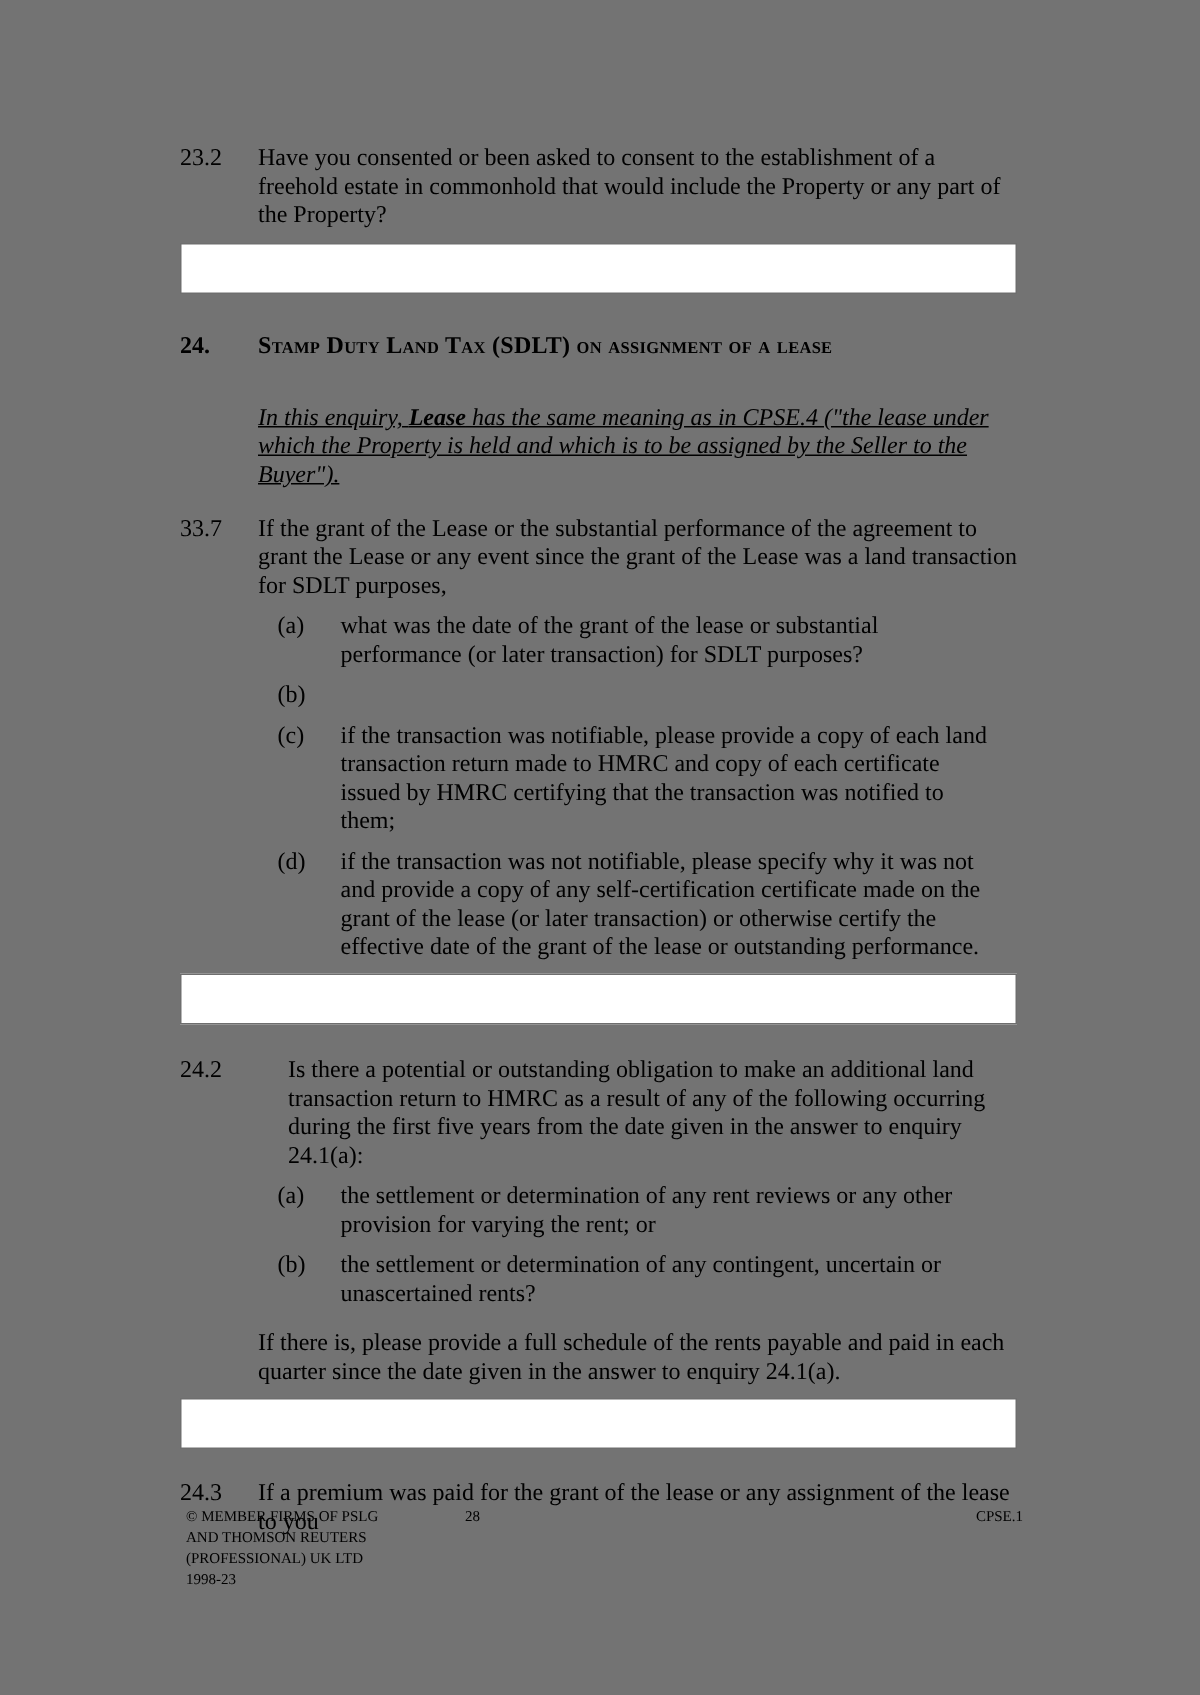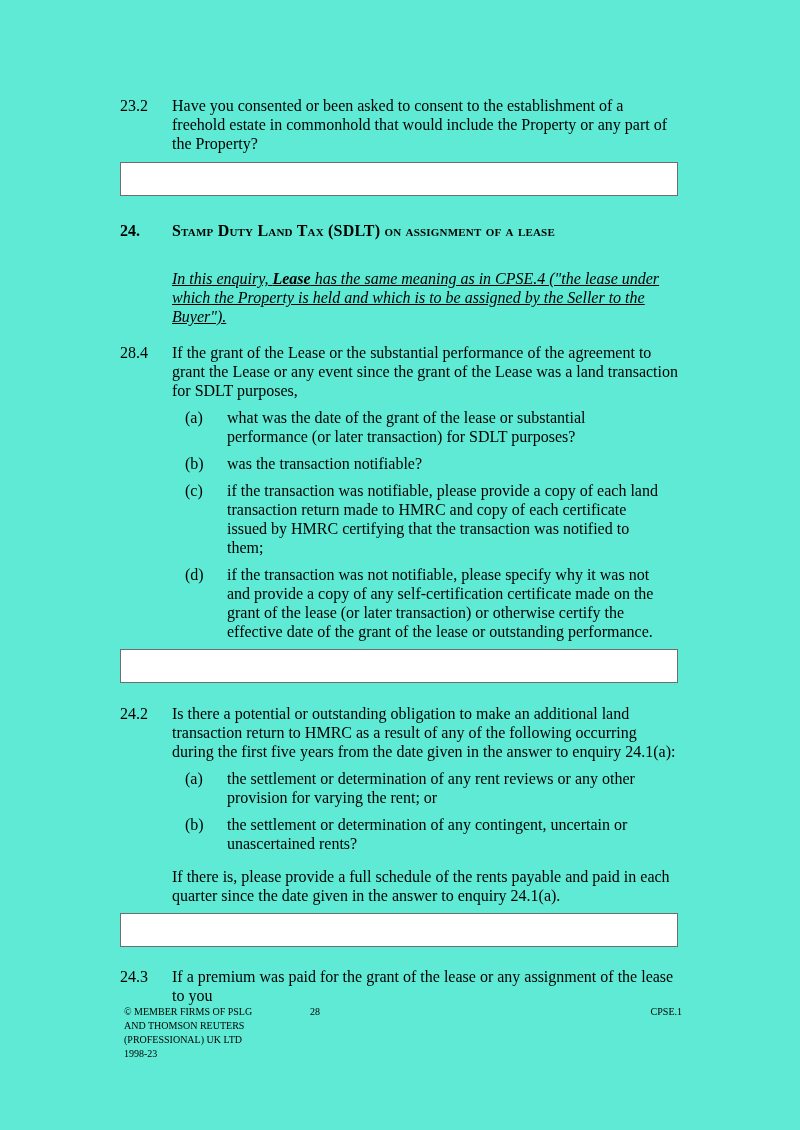--- a/index.html
+++ b/index.html
@@ -12,21 +12,21 @@
     font-size: 16px;
     line-height: 19px;
     color: #000000;
     overflow: hidden;
   }
   .page {
     position: relative;
     width: 800px;
     height: 1130px;
     padding: 96px 122px 0 120px;
-    background: #5eead4;
+    background: #737373;
   }
   .content { width: 558px; }
 
   
   .item { display: flex; }
   .item > .num { width: 52px; flex: 0 0 52px; }
   .item > .body { width: 506px; }
 
   
   .subitem { display: flex; margin-left: 65px; margin-top: 8px; }
@@ -55,21 +55,21 @@
     margin-top: 29px;
     width: 506px;
     font-style: italic;
     text-decoration: underline;
   }
   .note strong { font-weight: bold; }
 
   .followup { margin-left: 52px; margin-top: 14px; width: 506px; }
 
   .mt-17 { margin-top: 17px; }
-  .mt-21 { margin-top: 21px; }
+  .mt-21 { margin-top: 21px; gap: 20px; }
   .mt-20 { margin-top: 20px; }
   .mt-8  { margin-top: 8px; }
 
   .footer {
     position: absolute;
     left: 124px;
     top: 1005px;
     width: 558px;
     display: flex;
     font-size: 10px;
@@ -93,30 +93,29 @@
     <div class="answer-box"></div>
 
     <div class="heading">
       <span class="num">24.</span>
       <span class="title">Stamp Duty Land Tax (SDLT) on assignment of a lease</span>
     </div>
 
     <p class="note"><span>In this enquiry, </span><strong>Lease</strong><span> has the same meaning as in CPSE.4 ("the lease under which the Property is held and which is to be assigned by the Seller to the Buyer").</span></p>
 
     <div class="item mt-17">
-      <span class="num">28.4</span>
+      <span class="num">33.7</span>
       <span class="body">If the grant of the Lease or the substantial performance of the agreement to grant the Lease or any event since the grant of the Lease was a land transaction for SDLT purposes,</span>
     </div>
     <div class="subitem">
       <span class="label">(a)</span>
       <span class="body">what was the date of the grant of the lease or substantial performance (or later transaction) for SDLT purposes?</span>
     </div>
     <div class="subitem">
       <span class="label">(b)</span>
-      <span class="body">was the transaction notifiable?</span>
     </div>
     <div class="subitem">
       <span class="label">(c)</span>
       <span class="body">if the transaction was notifiable, please provide a copy of each land transaction return made to HMRC and copy of each certificate issued by HMRC certifying that the transaction was notified to them;</span>
     </div>
     <div class="subitem">
       <span class="label">(d)</span>
       <span class="body">if the transaction was not notifiable, please specify why it was not and provide a copy of any self-certification certificate made on the grant of the lease (or later transaction) or otherwise certify the effective date of the grant of the lease or outstanding performance.</span>
     </div>
 

